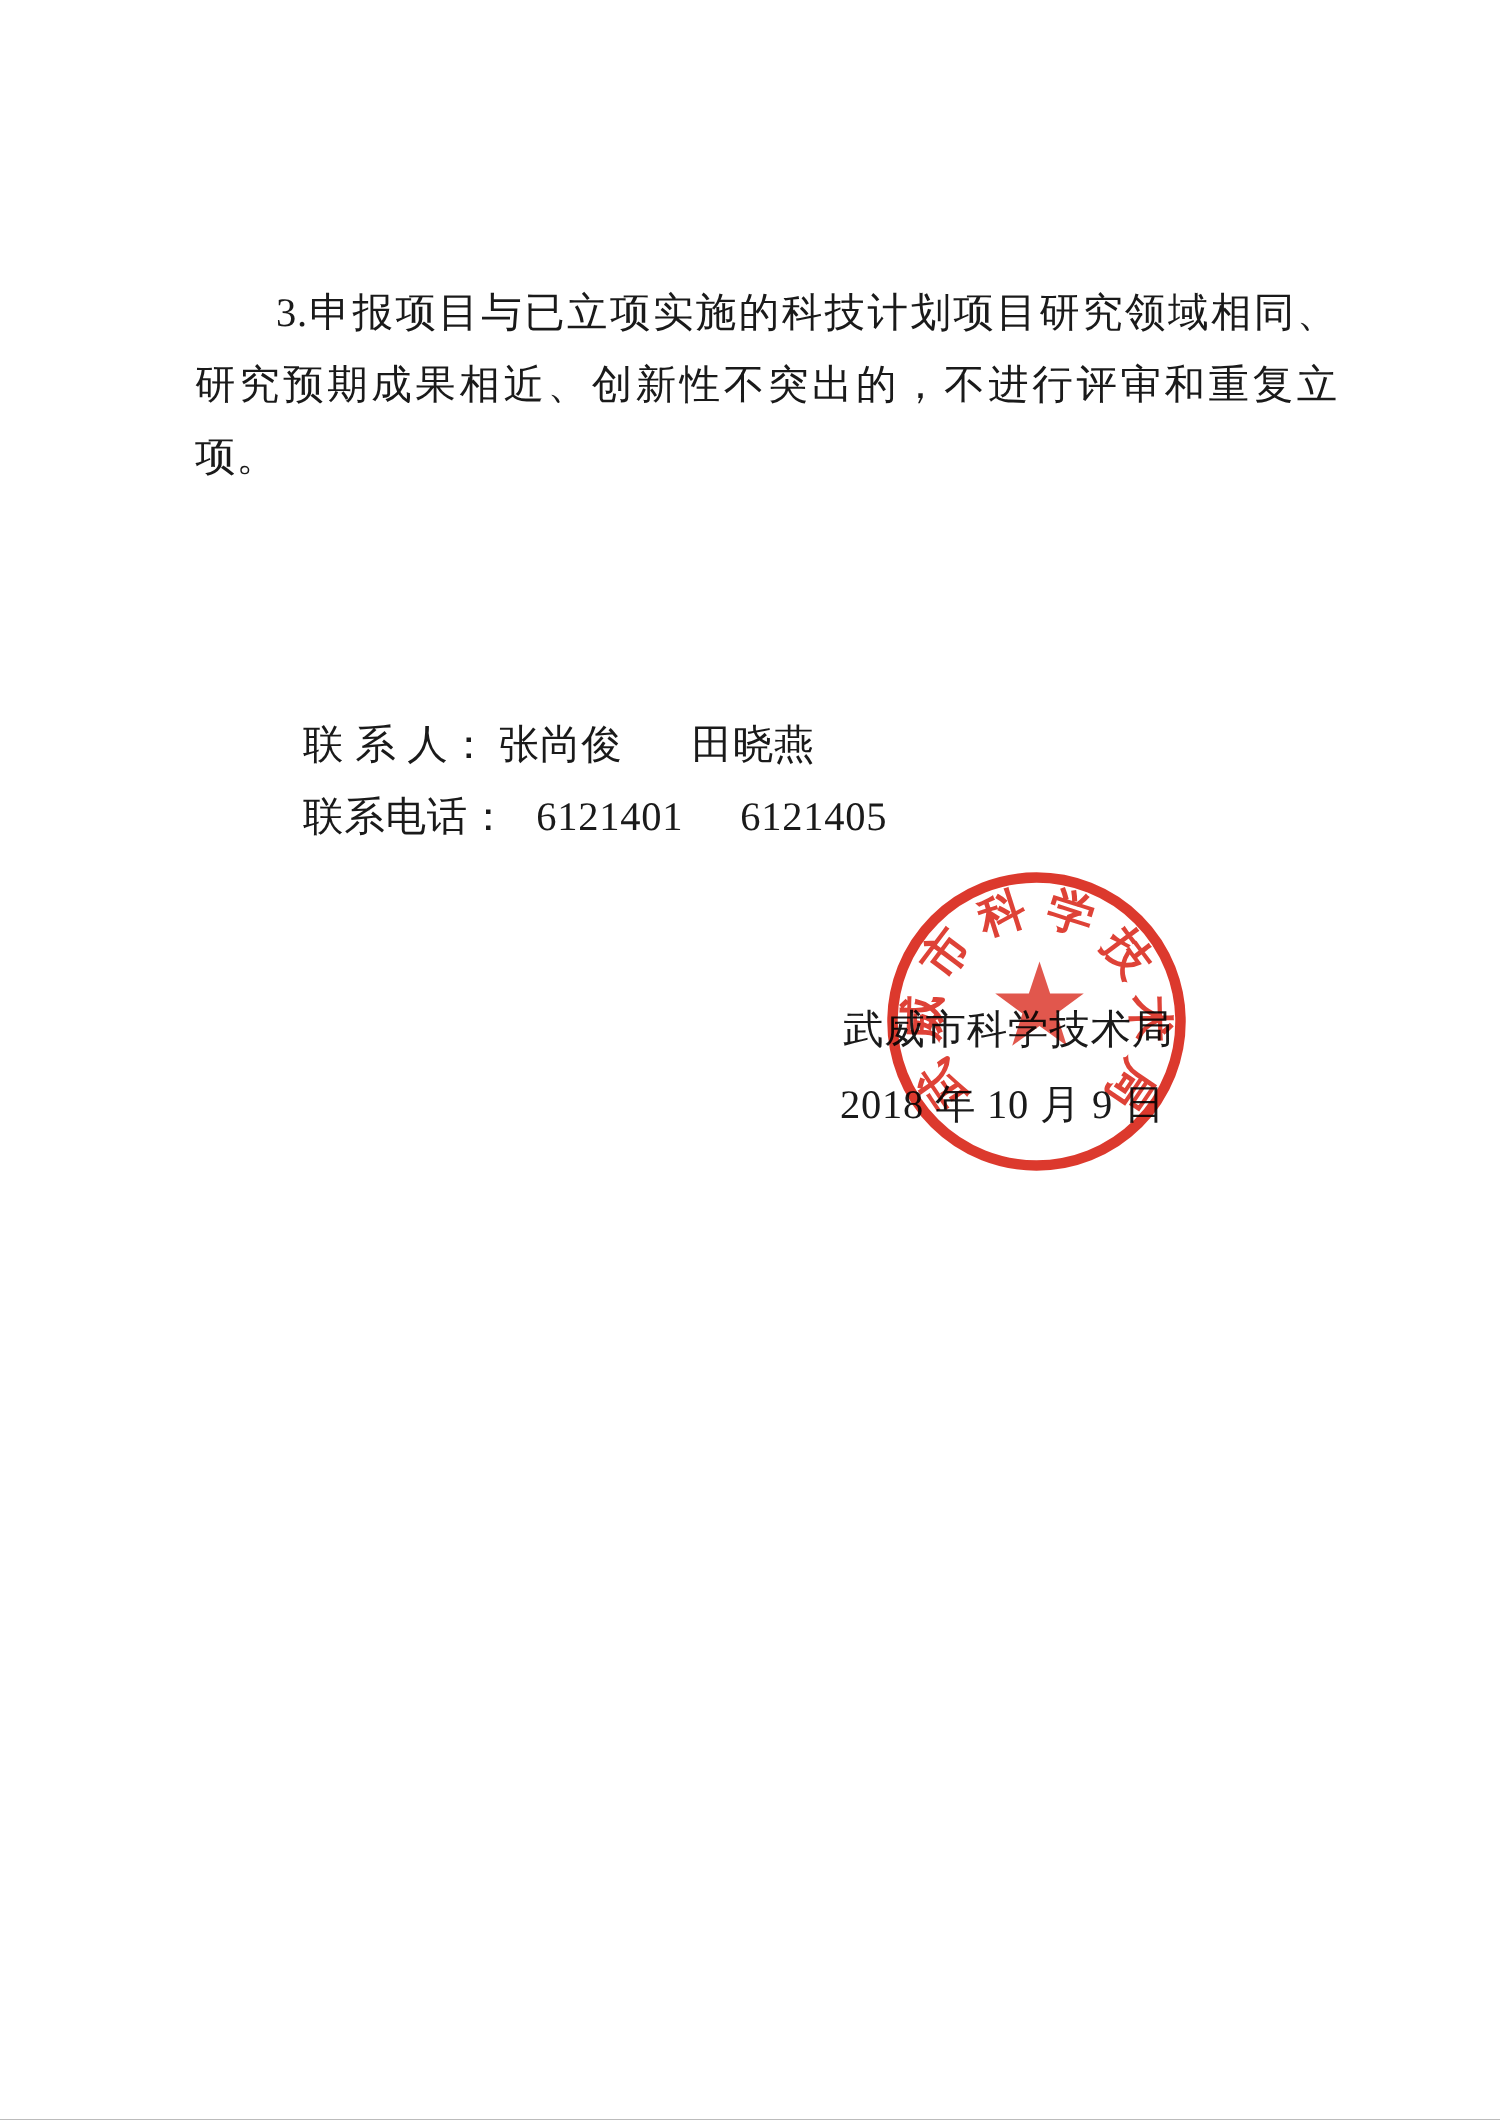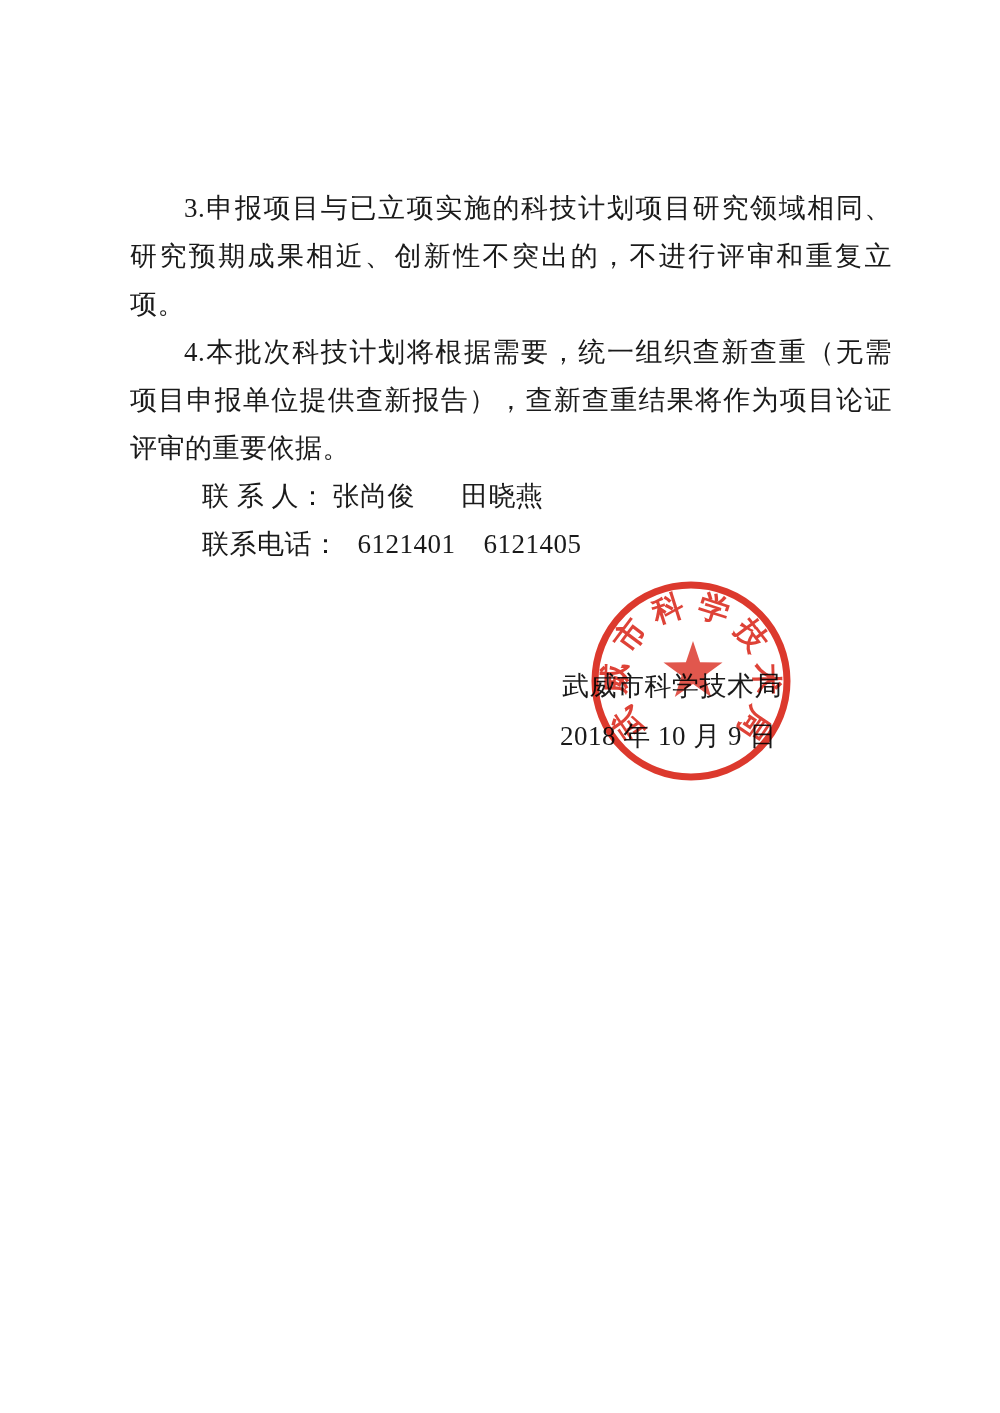--- a/index.html
+++ b/index.html
@@ -40,21 +40,21 @@
     left: 202px;
     top: 472px;
     font-size: 27px;
     line-height: 48px;
     letter-spacing: 0.5px;
   }
   .pre { white-space: pre; }
   .contact .name  { margin-left: 6px; }
   .contact .name2 { margin-left: 46px; }
   .contact .num   { margin-left: 18px; }
-  .contact .num2  { margin-left: 28px; }
+  .contact .num2  { margin-left: 38px; }
   
   .signature {
     position: absolute;
     left: 560px;
     top: 661px;
     font-size: 27px;
     line-height: 50px;
     letter-spacing: 0.5px;
   }
   .sig-org { margin-left: 2px; letter-spacing: 0.5px; }
@@ -89,21 +89,20 @@
     fill-opacity: 0.88;
   }
 </style>
 </head>
 <body>
 
 <div class="page" style="color: rgb(26, 26, 26); padding-left: 42px;">
 
   <div class="body-text">
     <p>3.申报项目与已立项实施的科技计划项目研究领域相同、研究预期成果相近、创新性不突出的，不进行评审和重复立项。</p>
-    <p>4.本批次科技计划将根据需要，统一组织查新查重（无需项目申报单位提供查新报告），查新查重结果将作为项目论证评审的重要依据。</p>
   </div>
 
   <div class="contact">
     <div class="contact-line">
       <span class="pre">联 系 人：</span><span class="name">张尚俊</span><span class="name name2">田晓燕</span>
     </div>
     <div class="contact-line">
       <span class="pre">联系电话：</span><span class="num">6121401</span><span class="num num2">6121405</span>
     </div>
   </div>

